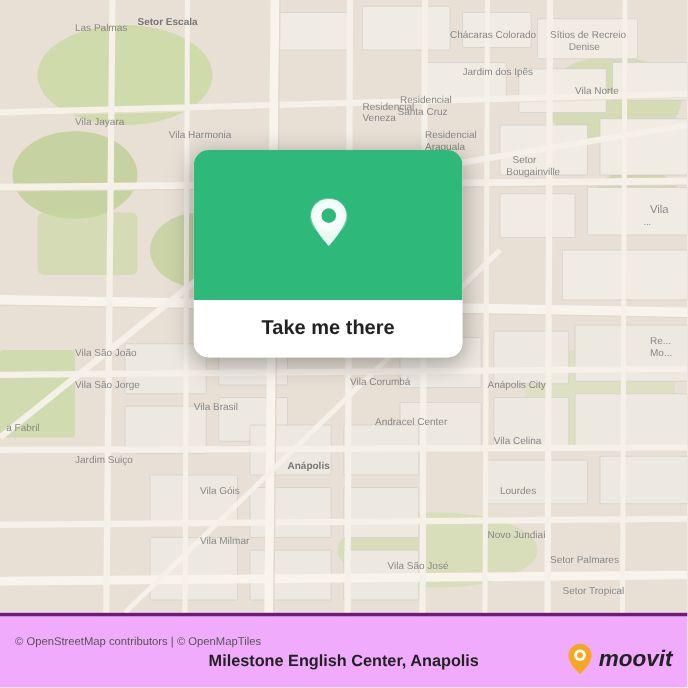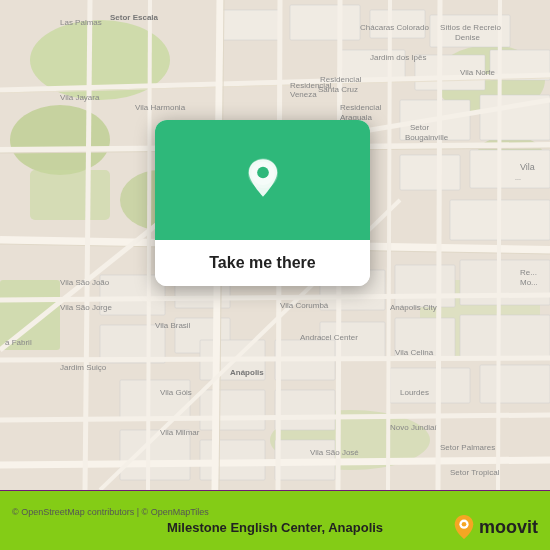--- a/index.html
+++ b/index.html
@@ -63,26 +63,26 @@
       color: #222;
       cursor: pointer;
       border: none;
       width: 100%;
     }
 
     
     #bottom-bar {
       width: 550px;
       height: 60px;
-      background: #84cc16;
+      background: #f0abfc;
       display: flex;
       flex-direction: column;
       justify-content: center;
       padding: 0 12px;
-      border-top: 1px solid #701a75;
+      border-top: 3px solid #701a75;
     }
 
     #attribution {
       font-size: 9px;
       color: #555;
       margin-bottom: 3px;
     }
 
     #place-name {
       font-size: 13px;
@@ -96,20 +96,21 @@
       right: 12px;
       display: flex;
       align-items: center;
       gap: 4px;
     }
 
     .moovit-text {
       font-size: 18px;
       font-weight: 900;
       color: #222;
+      font-style: italic;
     }
 
     .moovit-pin {
       width: 22px;
       height: 26px;
     }
   </style>
 </head>
 <body>
 

